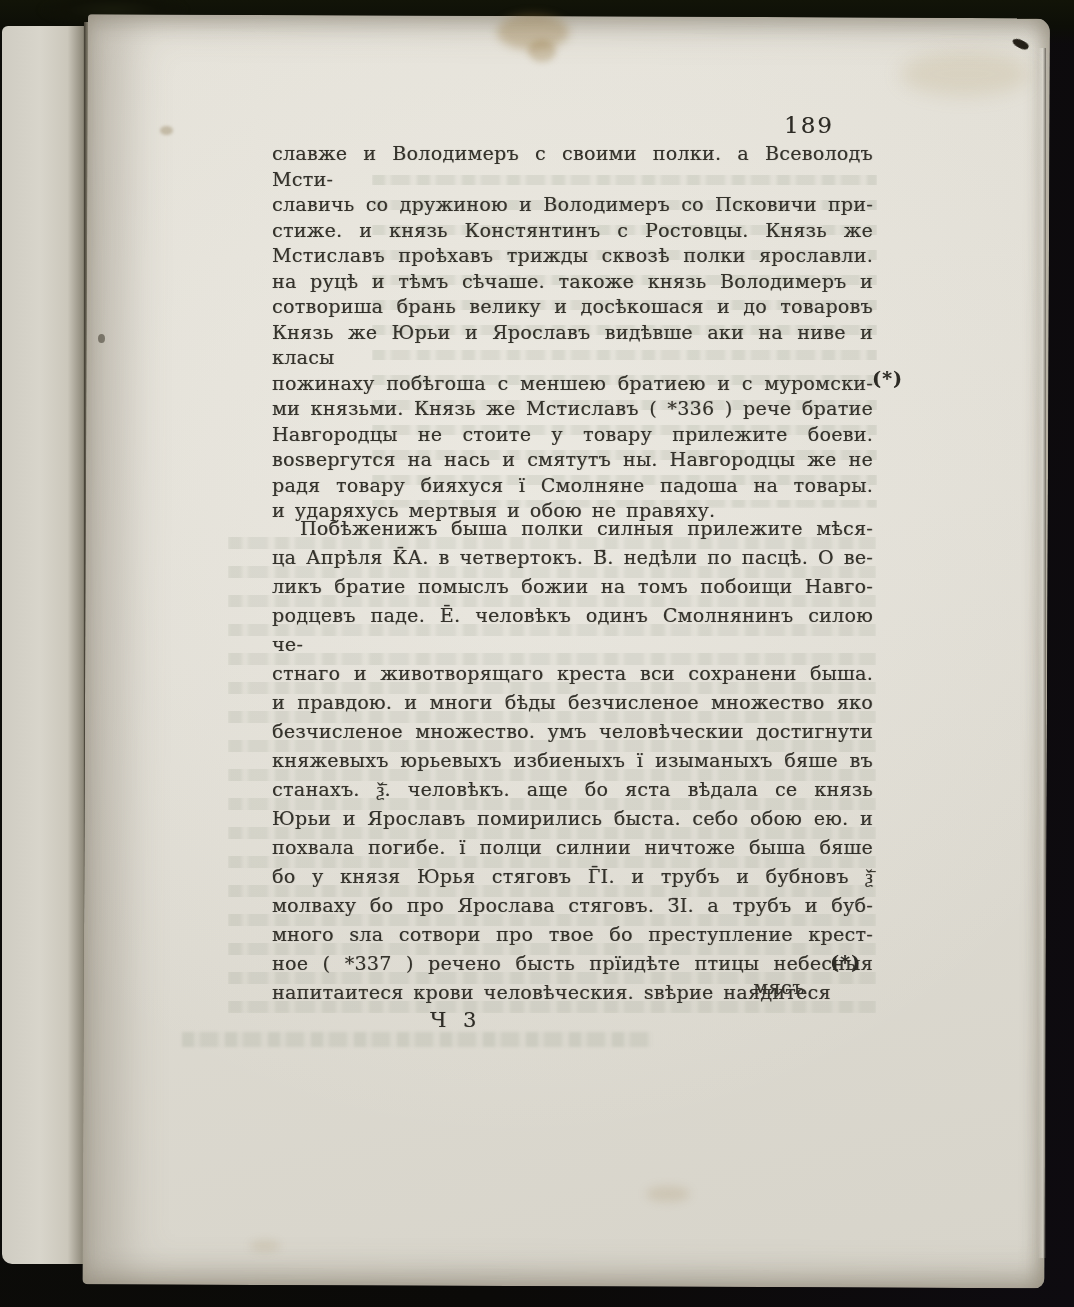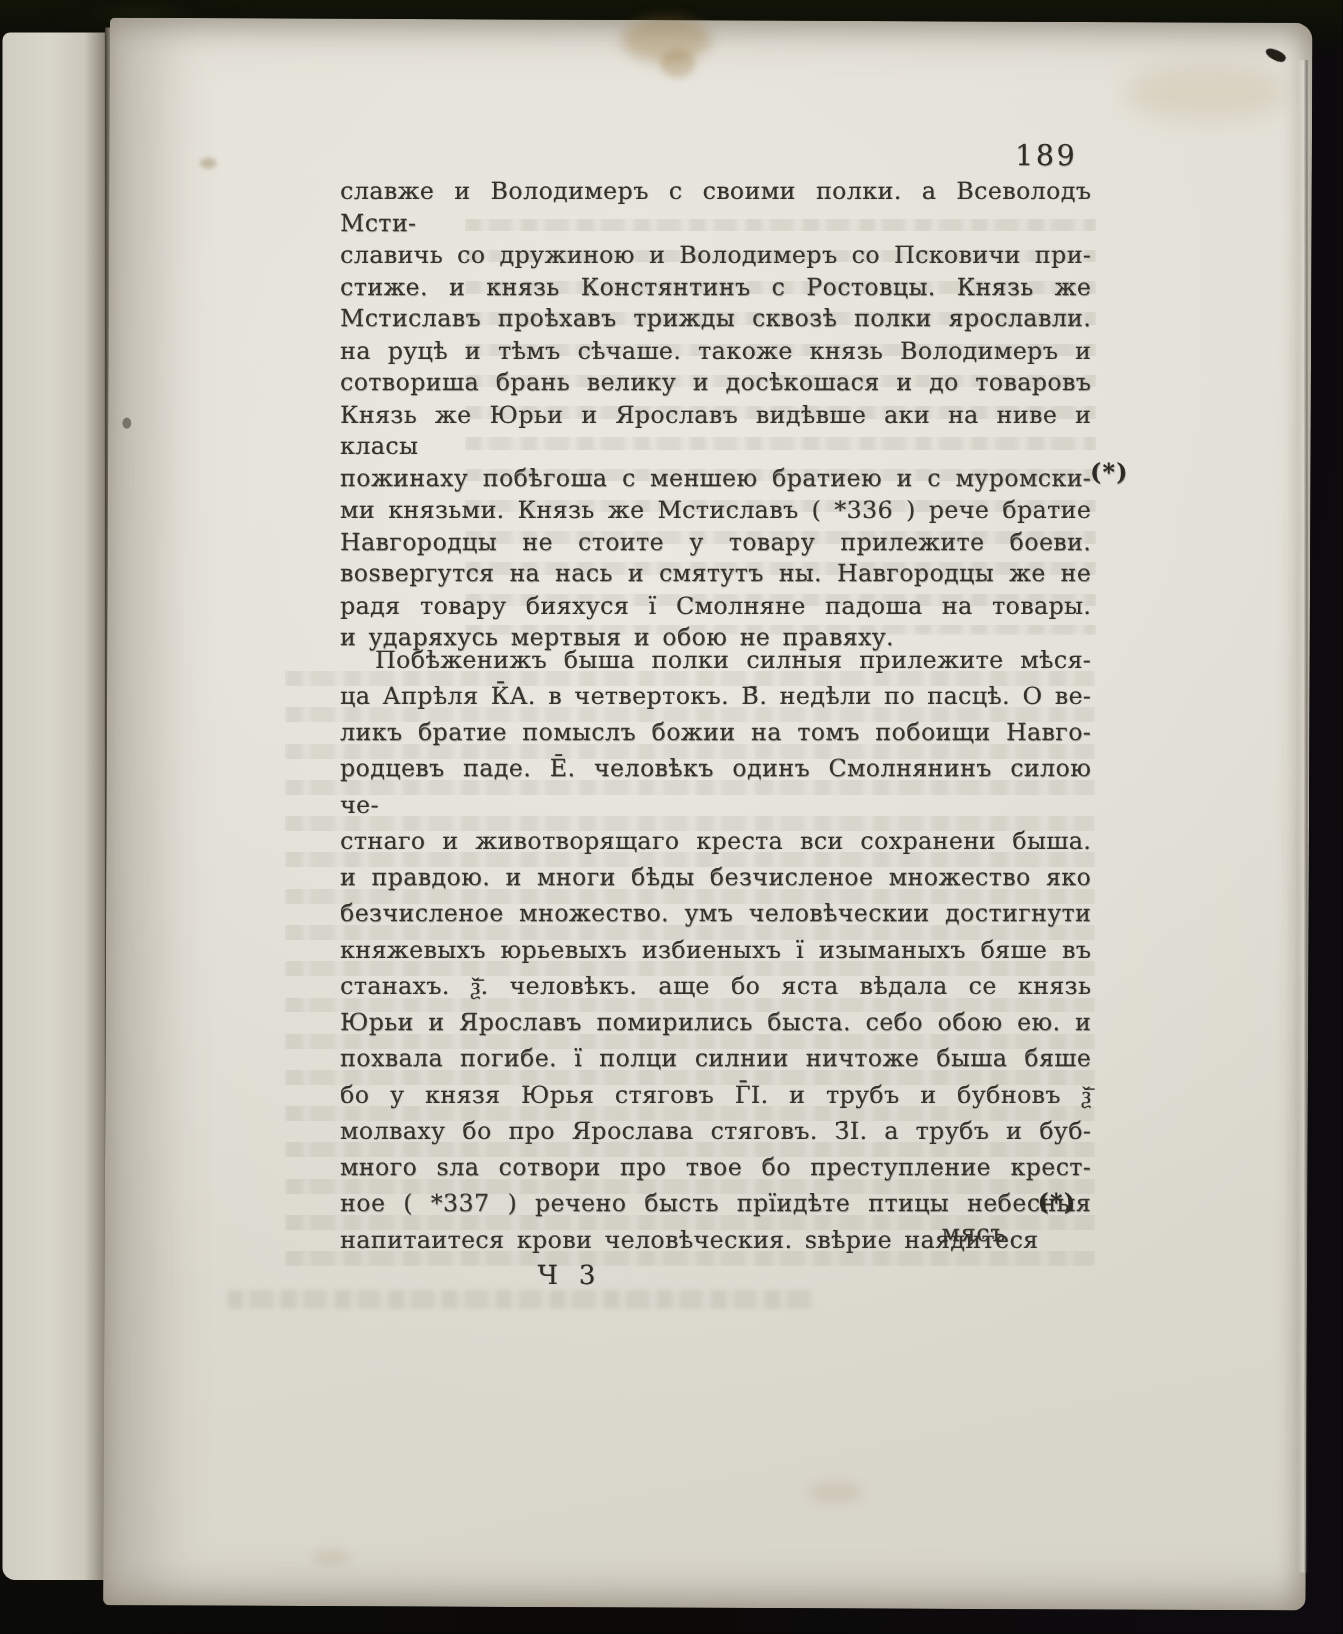--- a/index.html
+++ b/index.html
@@ -80,21 +80,20 @@
   .st4 { left:1012px; top:40px; width:17px; height:8px; background:#241f17; transform:rotate(28deg); border-radius:60% 40% 50% 50%; filter:blur(.4px); }
   .st5 { left:160px; top:126px; width:13px; height:9px;  background:rgba(120,95,50,.30); filter:blur(1.5px); }
   .st6 { left:646px; top:1186px; width:44px; height:16px; background:rgba(150,120,60,.16); filter:blur(5px); }
   .st7 { left:98px;  top:334px; width:7px;  height:9px;  background:rgba(62,56,44,.55); filter:blur(.6px); }
   .st8 { left:250px; top:1240px; width:30px; height:12px; background:rgba(150,122,66,.14); filter:blur(4px); }
   
   .page-number {
     position:absolute; left:784px; top:112px; width:90px;
     font-size:23px; letter-spacing:2px; color:#2e2c26;
     text-shadow:.4px .4px .6px rgba(46,44,38,.45);
-    margin-left:28px;
   }
   .para {
     position:absolute; left:225px; width:648px; color:#34322b;
     font-size:19px; letter-spacing:.3px; word-spacing:3.5px;
     text-shadow:.4px .4px .7px rgba(50,48,40,.5);
   }
   .para1 { top:141px; line-height:25.5px; }
   .para2 { top:514px; line-height:29px; }
   .line { text-align:justify; text-align-last:justify; white-space:normal;margin-left:47px; }
   .para .line:last-child { text-align-last:left; }

